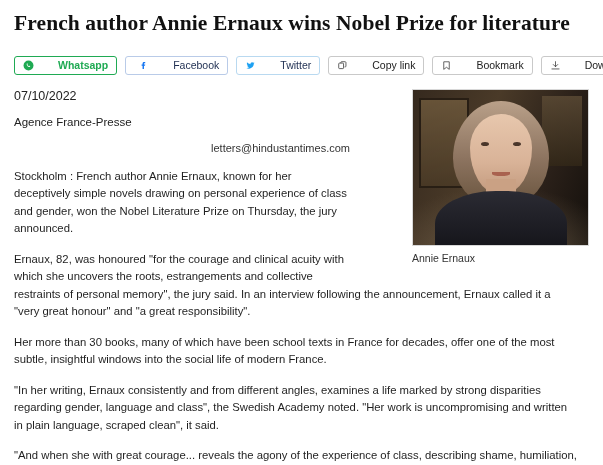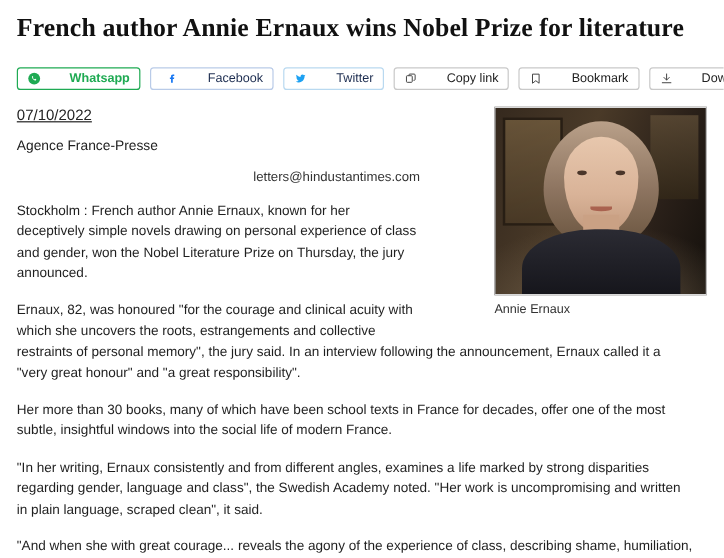--- a/index.html
+++ b/index.html
@@ -173,21 +173,20 @@
   .caption {
     font-size: 10.5px;
     color: #333333;
     margin-top: 6px;
     line-height: 1.3;
   }
   .date {
     font-size: 12.5px;
     color: #222222;
     margin: 0 0 13px 0;
-    text-decoration: underline;
   }
   .agency {
     font-size: 11.5px;
     color: #222222;
     margin: 0 0 14px 0;
   }
   .email {
     font-size: 11px;
     color: #333333;
     margin: 0 0 14px 0;

